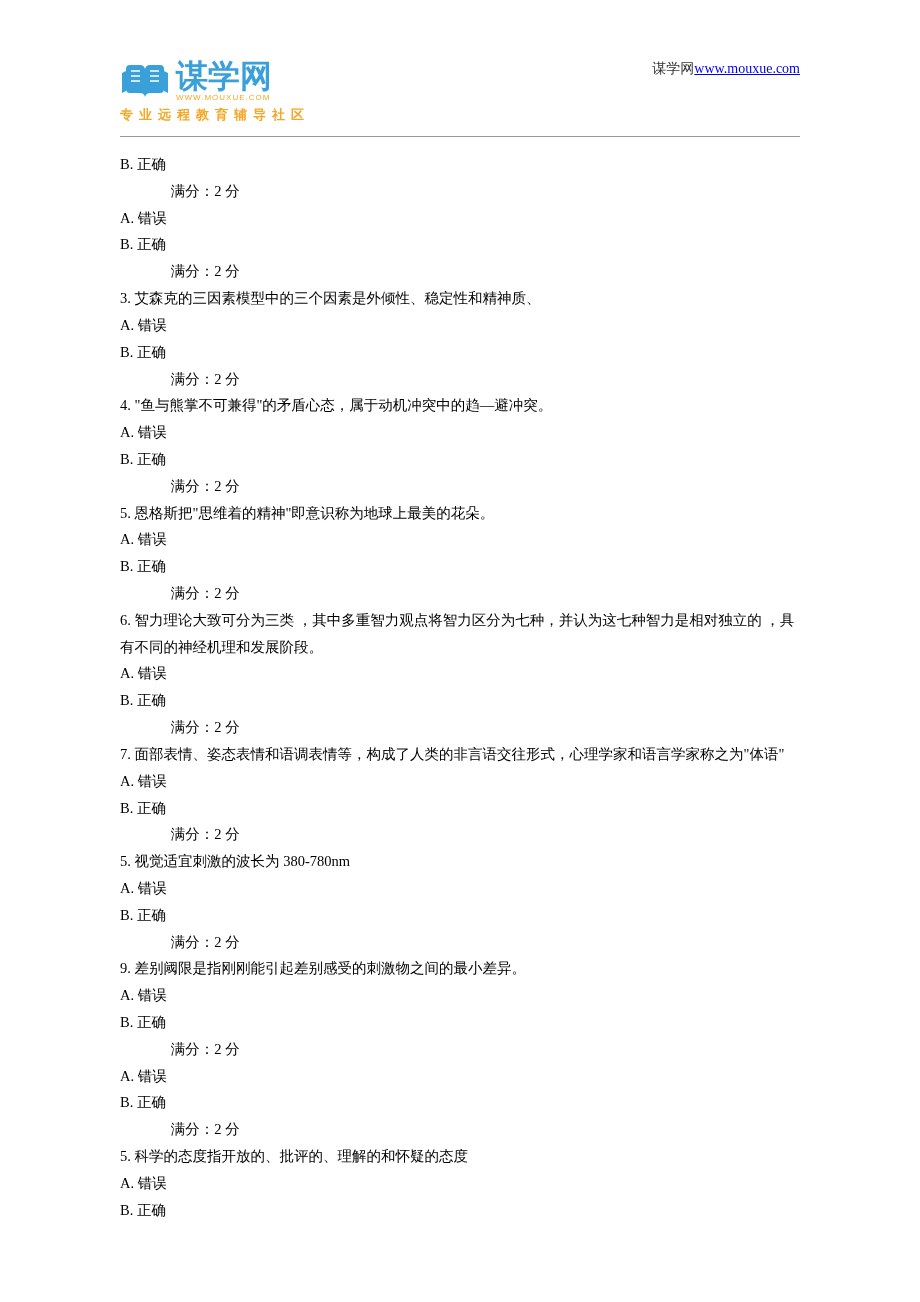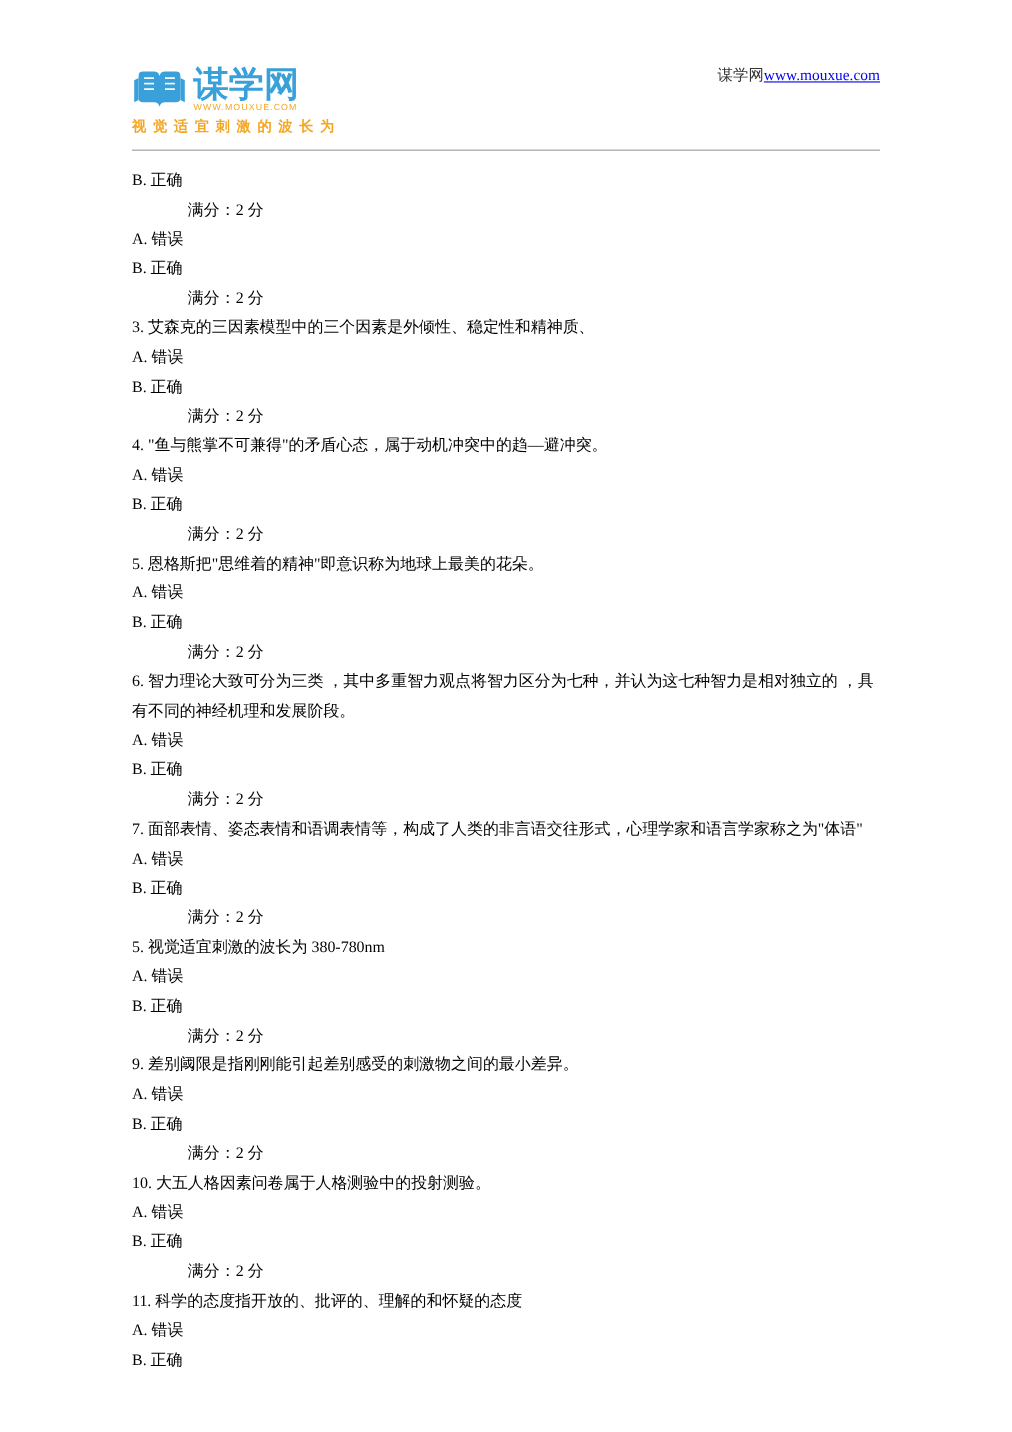--- a/index.html
+++ b/index.html
@@ -95,21 +95,21 @@
         <line x1="11" y1="20" x2="20" y2="20" stroke="#fff" stroke-width="1.5"></line>
         <line x1="30" y1="10" x2="39" y2="10" stroke="#fff" stroke-width="1.5"></line>
         <line x1="30" y1="15" x2="39" y2="15" stroke="#fff" stroke-width="1.5"></line>
         <line x1="30" y1="20" x2="39" y2="20" stroke="#fff" stroke-width="1.5"></line>
       </svg>
       <div class="logo-text">
         <span>谋学网</span>
         <span class="logo-sub">WWW.MOUXUE.COM</span>
       </div>
     </div>
-    <div class="logo-tagline">视觉适宜刺激的波长为</div>
+    <div class="logo-tagline">专业远程教育辅导社区</div>
   </div>
   <div class="site-text">
     <span>谋学网</span><a class="site-link">www.mouxue.com</a>
   </div>
 </div>
 
 <div class="divider"></div>
 
 <div class="content">
   <div>B.  正确</div>
@@ -147,21 +147,20 @@
   <div>5.   视觉适宜刺激的波长为 380-780nm</div>
   <div>A.  错误</div>
   <div>B.  正确</div>
   <div class="score-line">满分：2   分</div>
 
   <div>9.   差别阈限是指刚刚能引起差别感受的刺激物之间的最小差异。</div>
   <div>A.  错误</div>
   <div>B.  正确</div>
   <div class="score-line">满分：2   分</div>
 
-  <div>10.   大五人格因素问卷属于人格测验中的投射测验。</div>
   <div>A.  错误</div>
   <div>B.  正确</div>
   <div class="score-line">满分：2   分</div>
 
-  <div>11.   科学的态度指开放的、批评的、理解的和怀疑的态度</div>
+  <div>5.   科学的态度指开放的、批评的、理解的和怀疑的态度</div>
   <div>A.  错误</div>
   <div>B.  正确</div>
 </div>
 
 </body></html>

